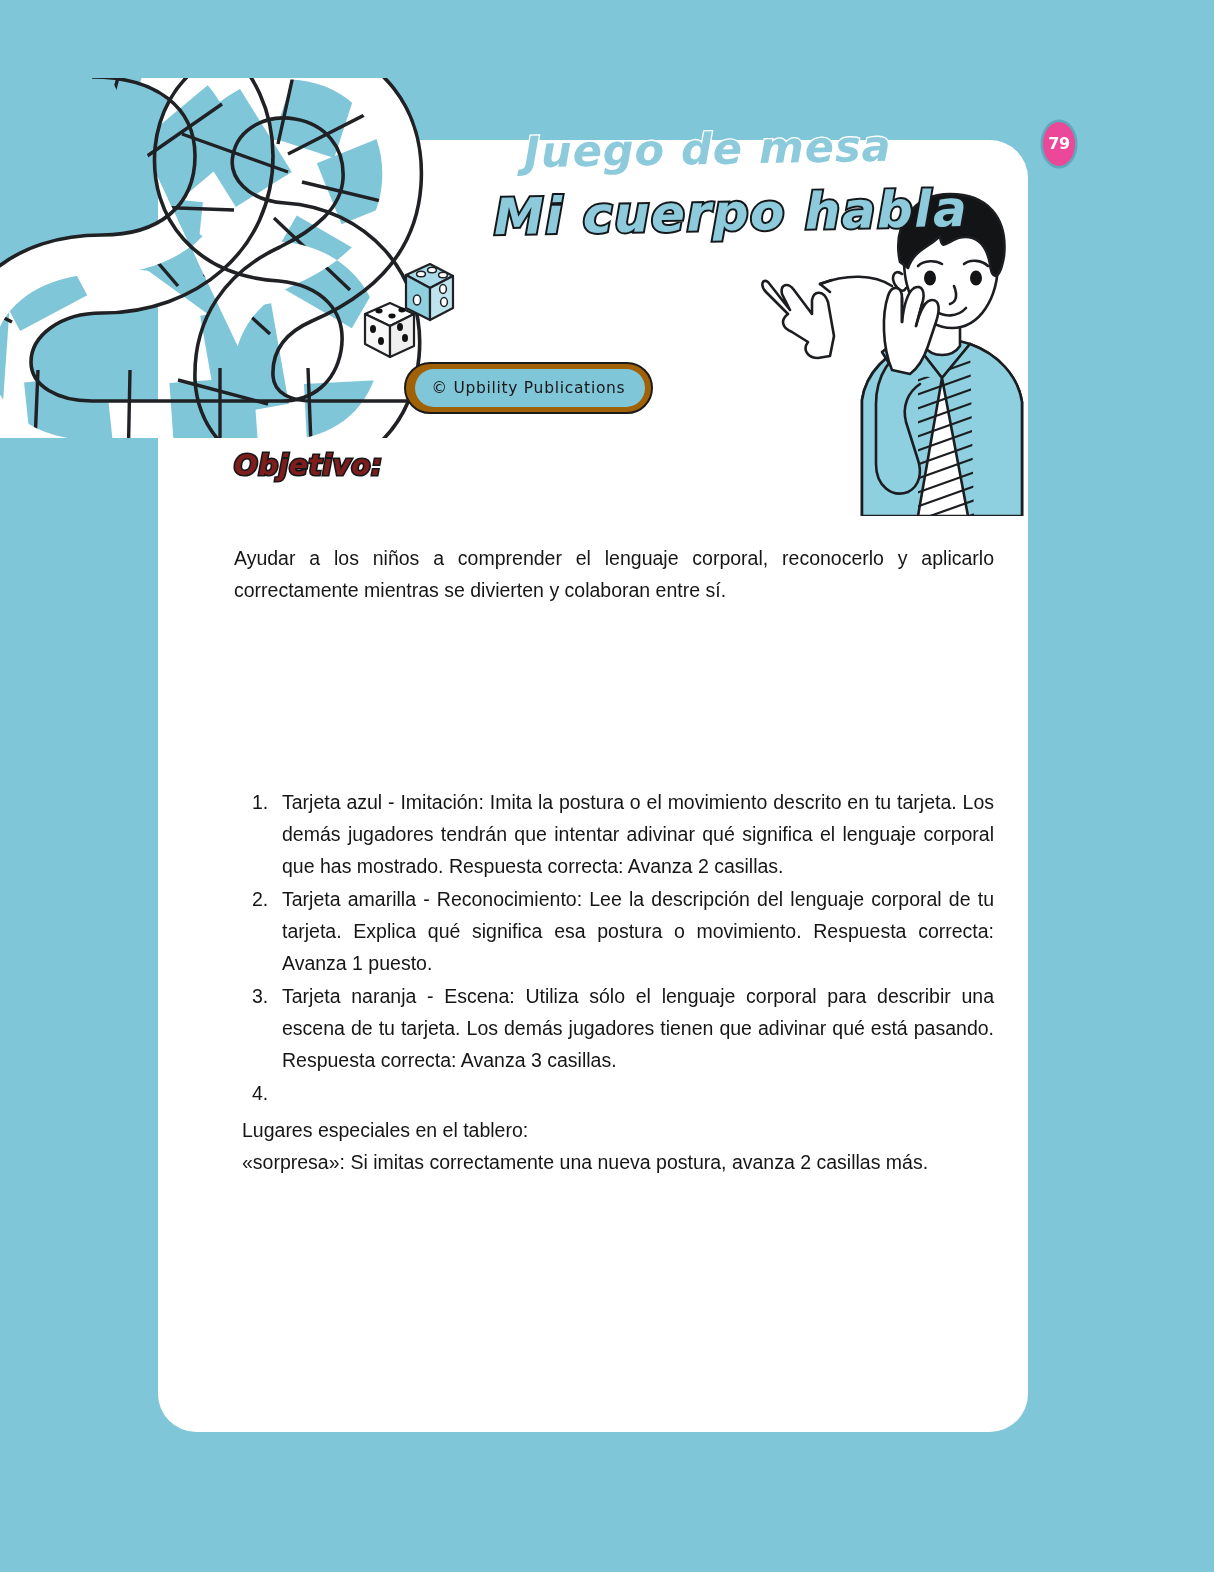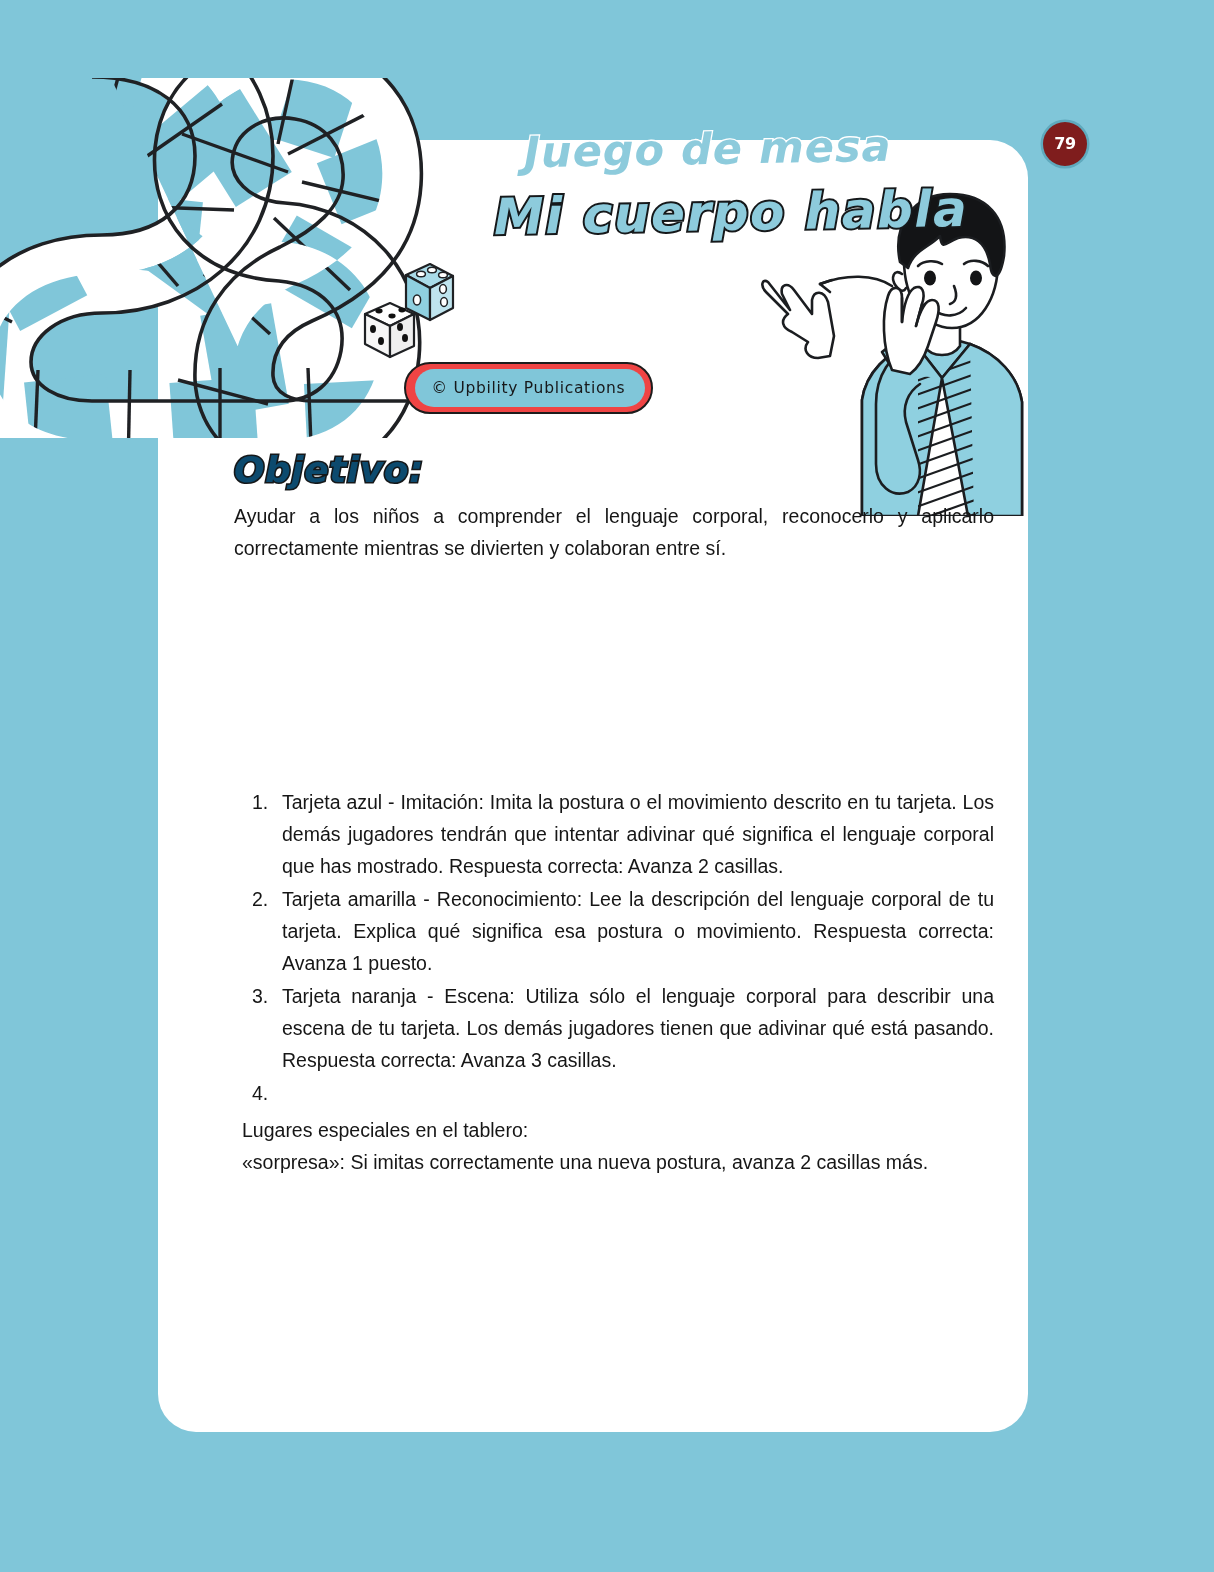--- a/index.html
+++ b/index.html
@@ -46,21 +46,21 @@
   }
   
   #copyright-pill {
     position: absolute;
     left: 404px;
     top: 362px;
     width: 245px;
     height: 48px;
     border: 2.6px solid #1c1c1c;
     border-radius: 26px;
-    background: #ef4444;
+    background: #a16207;
     overflow: hidden;
   }
   #copyright-pill .fill {
     position: absolute;
     left: 9px;
     top: 5px;
     right: 6px;
     bottom: 5px;
     background: #80c6d9;
     border-radius: 20px;
@@ -87,24 +87,24 @@
     top: 186px;
     width: 318px;
     height: 330px;
     pointer-events: none;
   }
   
   #page-badge {
     position: absolute;
     left: 1043px;
     top: 122px;
-    width: 44px;
+    width: 32px;
     height: 44px;
     border-radius: 50%;
-    background: #7f1d1d;
+    background: #ec4899;
     display: flex;
     align-items: center;
     justify-content: center;
     box-shadow: 0 0 0 2.5px #5fa9bd;
   }
   #page-badge span {
     color: #ffffff;
     font-family: "DejaVu Sans", sans-serif;
     font-size: 16px;
     font-weight: bold;
@@ -139,42 +139,42 @@
     paint-order: stroke fill;
     letter-spacing: 1.5px;
     font-style: italic;
     transform: rotate(-1deg);
   }
   .section-head {
     position: absolute;
     font-family: "DejaVu Sans", sans-serif;
     font-weight: bold;
     font-style: italic;
-    font-size: 36px;
-    color: #0c4a6e;
+    font-size: 28px;
+    color: #7f1d1d;
     -webkit-text-stroke: 3.2px #15181a;
     paint-order: stroke fill;
     letter-spacing: 0.5px;
     white-space: nowrap;
     line-height: 1;
   }
   #head-objetivo { left: 234px; top: 452px; }
   #head-instrucciones { left: 234px; top: 630px; }
   
   .body-text {
     position: absolute;
     left: 234px;
     width: 760px;
     font-family: "Liberation Sans", sans-serif;
     font-size: 19.5px;
     line-height: 32px;
     color: #161616;
     text-align: justify;
   }
-  #para-objetivo { top: 500px; }
+  #para-objetivo { top: 542px; }
   #para-instrucciones { top: 702px; }
   #ordered-list {
     position: absolute;
     left: 252px;
     top: 786px;
     width: 742px;
     margin: 0;
     padding: 0;
     list-style: none;
   }

